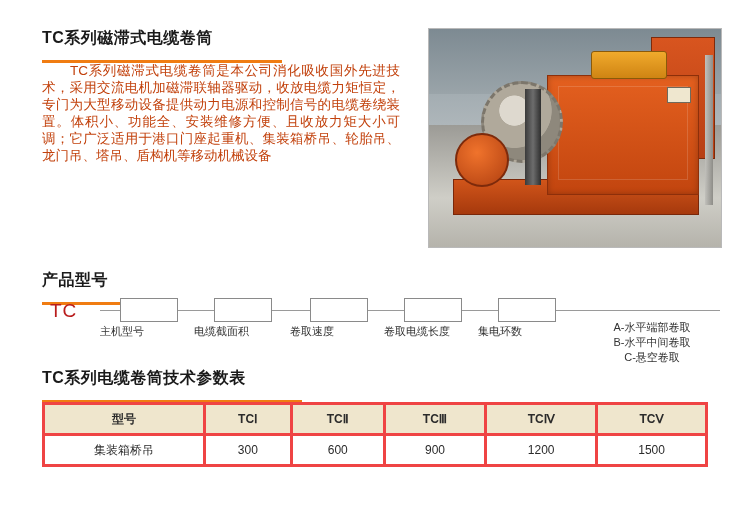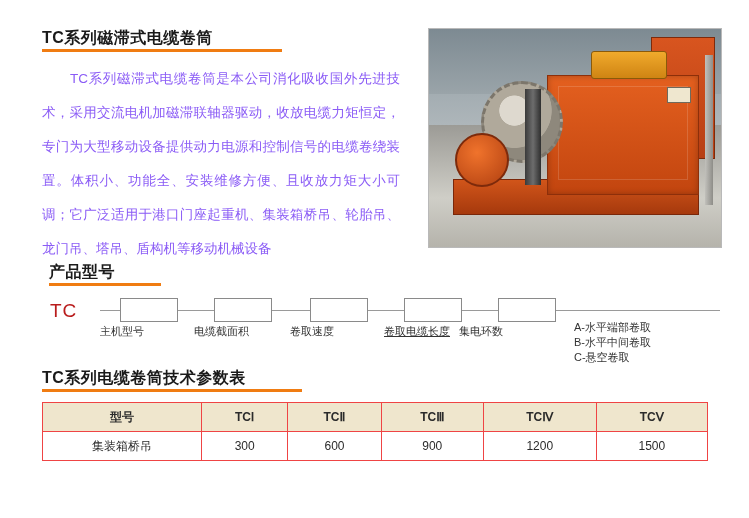--- a/index.html
+++ b/index.html
@@ -16,40 +16,40 @@
     overflow: hidden;
   }
 
   
   .sec-title {
     position: absolute;
     font-size: 16px;
     font-weight: bold;
     color: #1a1a1a;
     letter-spacing: 0.5px;
-    padding-bottom: 3px;
+    padding-bottom: 14px;
     white-space: nowrap;
   }
   .sec-title .rule {
     position: absolute;
     left: 0;
     bottom: 0;
     height: 3px;
     background: #f07c12;
   }
 
   
   #intro-text {
     position: absolute;
     left: 42px;
     top: 62px;
     width: 358px;
     font-size: 13.5px;
-    line-height: 34px;
-    color: #8b5cf6;
+    line-height: 17px;
+    color: #c2410c;
     text-align: justify;
     text-indent: 28px;
   }
 
   
   #product-photo {
     position: absolute;
     left: 428px;
     top: 28px;
     width: 292px;
@@ -131,32 +131,32 @@
     background: #9a9a9a;
   }
   .flow-box {
     position: absolute; top: 36px; width: 56px; height: 22px;
     background: #ffffff; border: 1px solid #8a8a8a;
   }
   .flow-cap {
     position: absolute; top: 62px; width: 96px;
     font-size: 11px; color: #333; text-align: left; line-height: 15px;
   }
-  .flow-cap.left-align { text-align: left; width: 120px; }
+  .flow-cap.left-align { text-align: center; width: 120px; margin-left: 18px; }
 
   
   #param-section { position: absolute; left: 42px; top: 366px; width: 666px; }
   #param-table {
     position: absolute; left: 0; top: 36px;
     border-collapse: collapse;
     width: 666px;
     font-size: 12px;
   }
   #param-table th, #param-table td {
-    border: 1px solid #ef4444;
+    border: 3px solid #ef4444;
     height: 26px;
     text-align: center;
     font-weight: normal;
     color: #2b2b2b;
   }
   #param-table thead th {
     background: #efe6cd;
     font-weight: bold;
   }
   #param-table tbody tr:nth-child(odd) td { background: #ffffff; }
@@ -183,40 +183,40 @@
   <div class="base"></div>
   <div class="cabinet"></div>
   <div class="motor"></div>
   <div class="gear"></div>
   <div class="drum"></div>
   <div class="pipe"></div>
   <div class="panel"></div>
   <div class="pole"></div>
 </div>
 
-<div class="sec-title" style="left:42px; top:262px;margin-left:7px;">
+<div class="sec-title" style="left:42px; top:270px;">
   <span>产品型号</span>
   <span class="rule" style="width:112px;"></span>
 </div>
 
 <div id="model-section">
   <div id="tc-label">TC</div>
   <div class="flow-line"></div>
 
   <div class="flow-box" style="left:78px;"></div>
   <div class="flow-box" style="left:172px;"></div>
   <div class="flow-box" style="left:268px;"></div>
   <div class="flow-box" style="left:362px;"></div>
   <div class="flow-box" style="left:456px;"></div>
 
   <div class="flow-cap" style="left:58px;">主机型号</div>
   <div class="flow-cap" style="left:152px;">电缆截面积</div>
   <div class="flow-cap" style="left:248px;">卷取速度</div>
-  <div class="flow-cap" style="left:342px;text-decoration:underline;">卷取电缆长度</div>
-  <div class="flow-cap" style="left:417px;">集电环数</div>
+  <div class="flow-cap" style="left:342px;">卷取电缆长度</div>
+  <div class="flow-cap" style="left:436px;">集电环数</div>
 
   <div class="flow-cap left-align" style="left:532px; top:58px;">A-水平端部卷取</div>
   <div class="flow-cap left-align" style="left:532px; top:73px;">B-水平中间卷取</div>
   <div class="flow-cap left-align" style="left:532px; top:88px;">C-悬空卷取</div>
 </div>
 
 <div class="sec-title" style="left:42px; top:368px;text-align:center;">
   <span>TC系列电缆卷筒技术参数表</span>
   <span class="rule" style="width:260px;"></span>
 </div>

